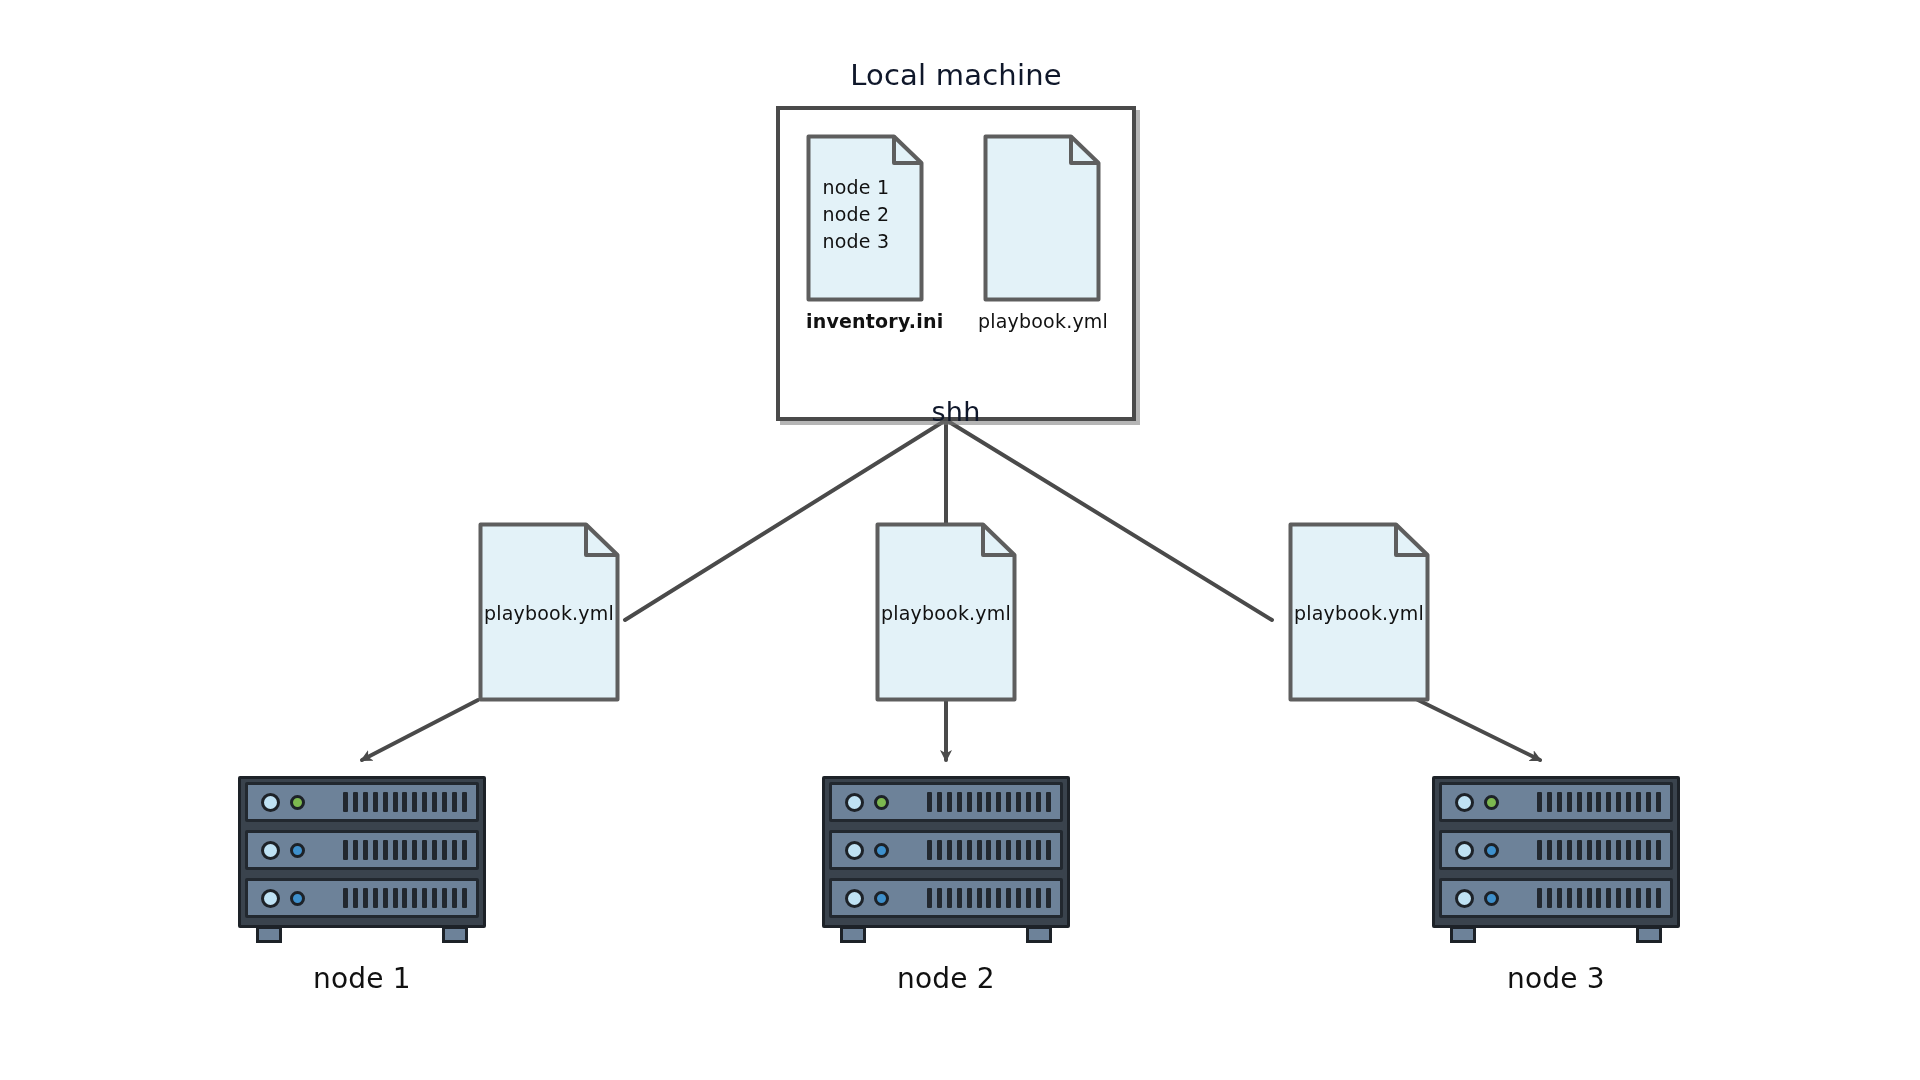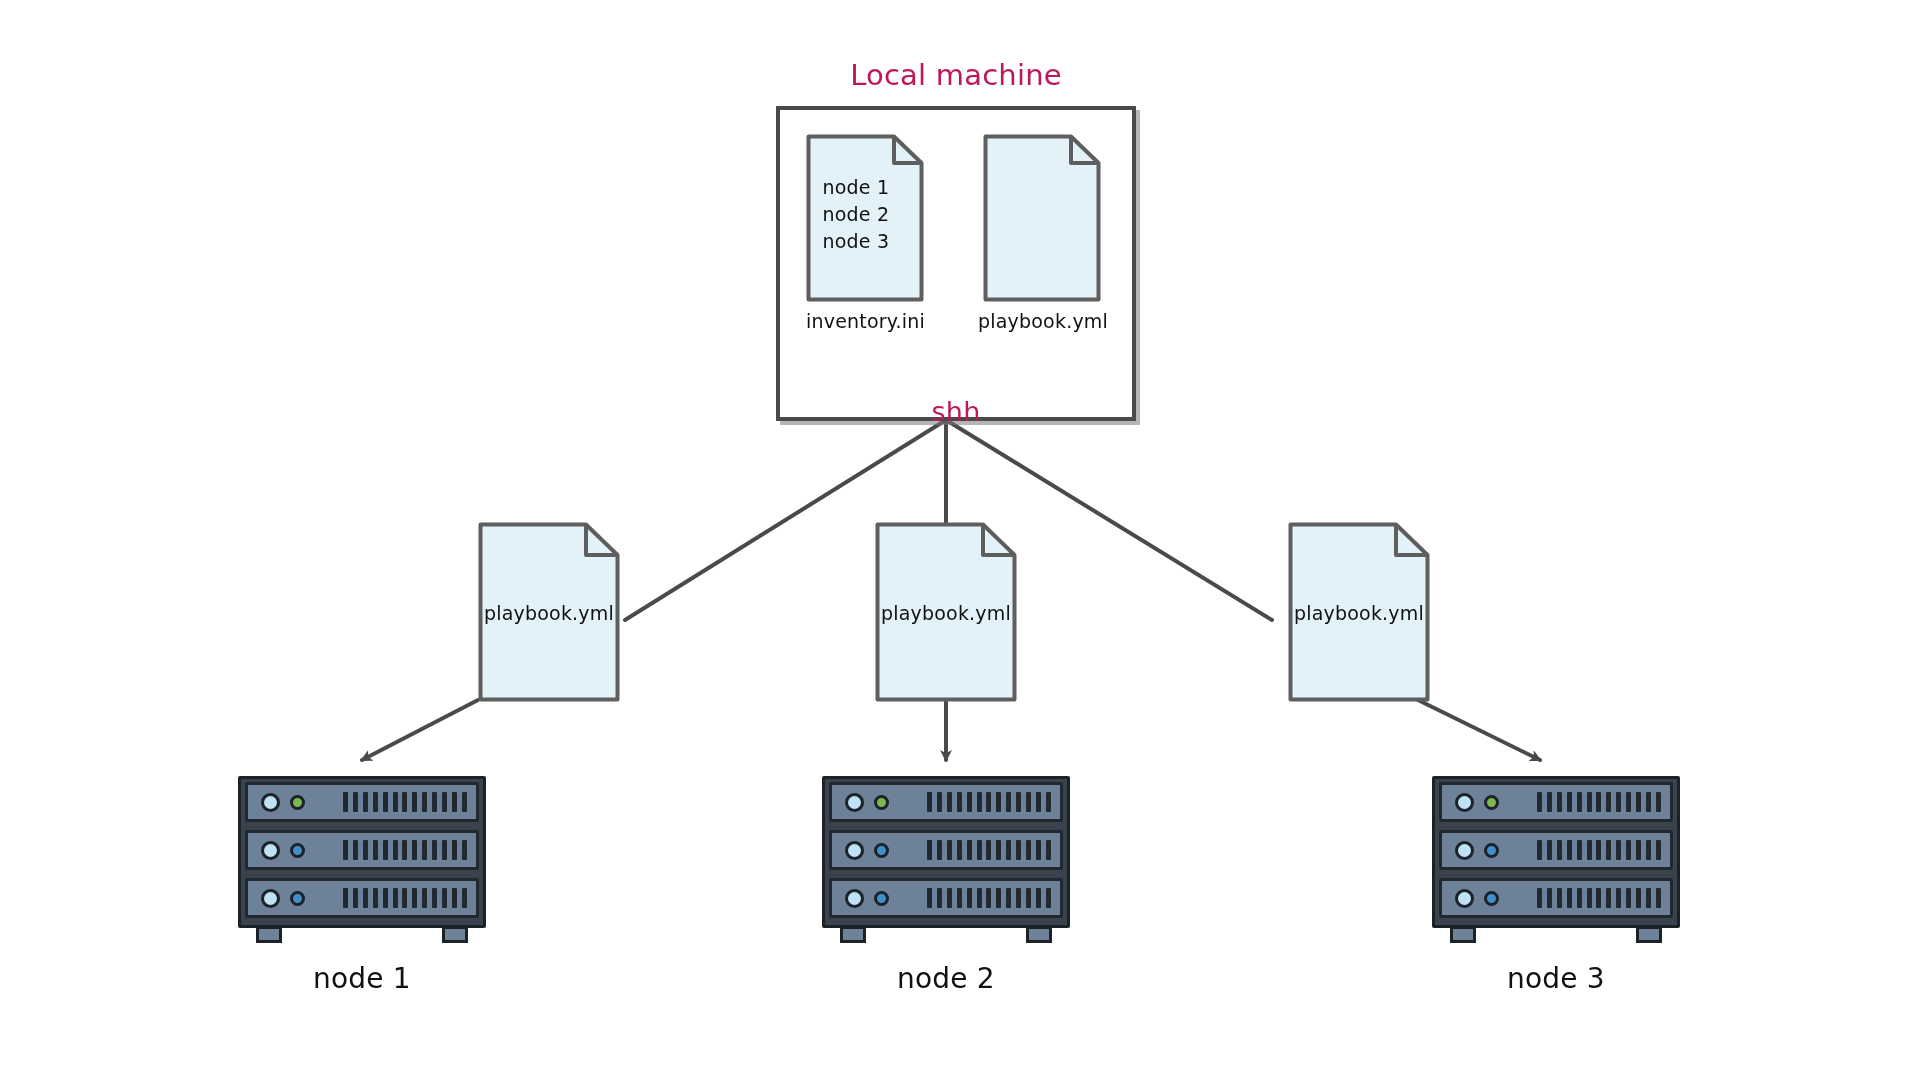--- a/index.html
+++ b/index.html
@@ -25,21 +25,21 @@
     left: 0;
     top: 0;
     width: 1920px;
     height: 1080px;
     pointer-events: none;
   }
 
   
   .hand {
     font-family: "DejaVu Sans", sans-serif;
-    color: #be185d;
+    color: #0f172a;
     letter-spacing: 0.2px;
     white-space: nowrap;
   }
 
   
   #local-machine-box {
     position: absolute;
     left: 776px;
     top: 106px;
     width: 360px;
@@ -227,21 +227,21 @@
     <svg class="sheet" viewBox="0 0 118 168" preserveAspectRatio="none">
       <path d="M2.5,2.5 L88,2.5 L115.5,29 L115.5,165.5 L2.5,165.5 Z" fill="#e3f2f8" stroke="#5e5e5e" stroke-width="4" stroke-linejoin="round"></path>
       <path d="M88,2.5 L88,29 L115.5,29" fill="none" stroke="#5e5e5e" stroke-width="4" stroke-linejoin="round"></path>
     </svg>
     <div class="doc-lines hand">
       <div>node 1</div>
       <div>node 2</div>
       <div>node 3</div>
     </div>
   </div>
-  <div class="doc-caption hand" style="left:806px; top:310px; width:118px;">inventory.ini</div>
+  <div class="doc-caption hand" style="left:806px; top:310px; width:118px;font-weight:bold;">inventory.ini</div>
 
   <div class="doc" style="left:983px; top:134px; width:118px; height:168px;">
     <svg class="sheet" viewBox="0 0 118 168" preserveAspectRatio="none">
       <path d="M2.5,2.5 L88,2.5 L115.5,29 L115.5,165.5 L2.5,165.5 Z" fill="#e3f2f8" stroke="#5e5e5e" stroke-width="4" stroke-linejoin="round"></path>
       <path d="M88,2.5 L88,29 L115.5,29" fill="none" stroke="#5e5e5e" stroke-width="4" stroke-linejoin="round"></path>
     </svg>
   </div>
   <div class="doc-caption hand" style="left:978px; top:310px; width:128px;">playbook.yml</div>
 
   <div class="hand" id="ssh-label">shh</div>

